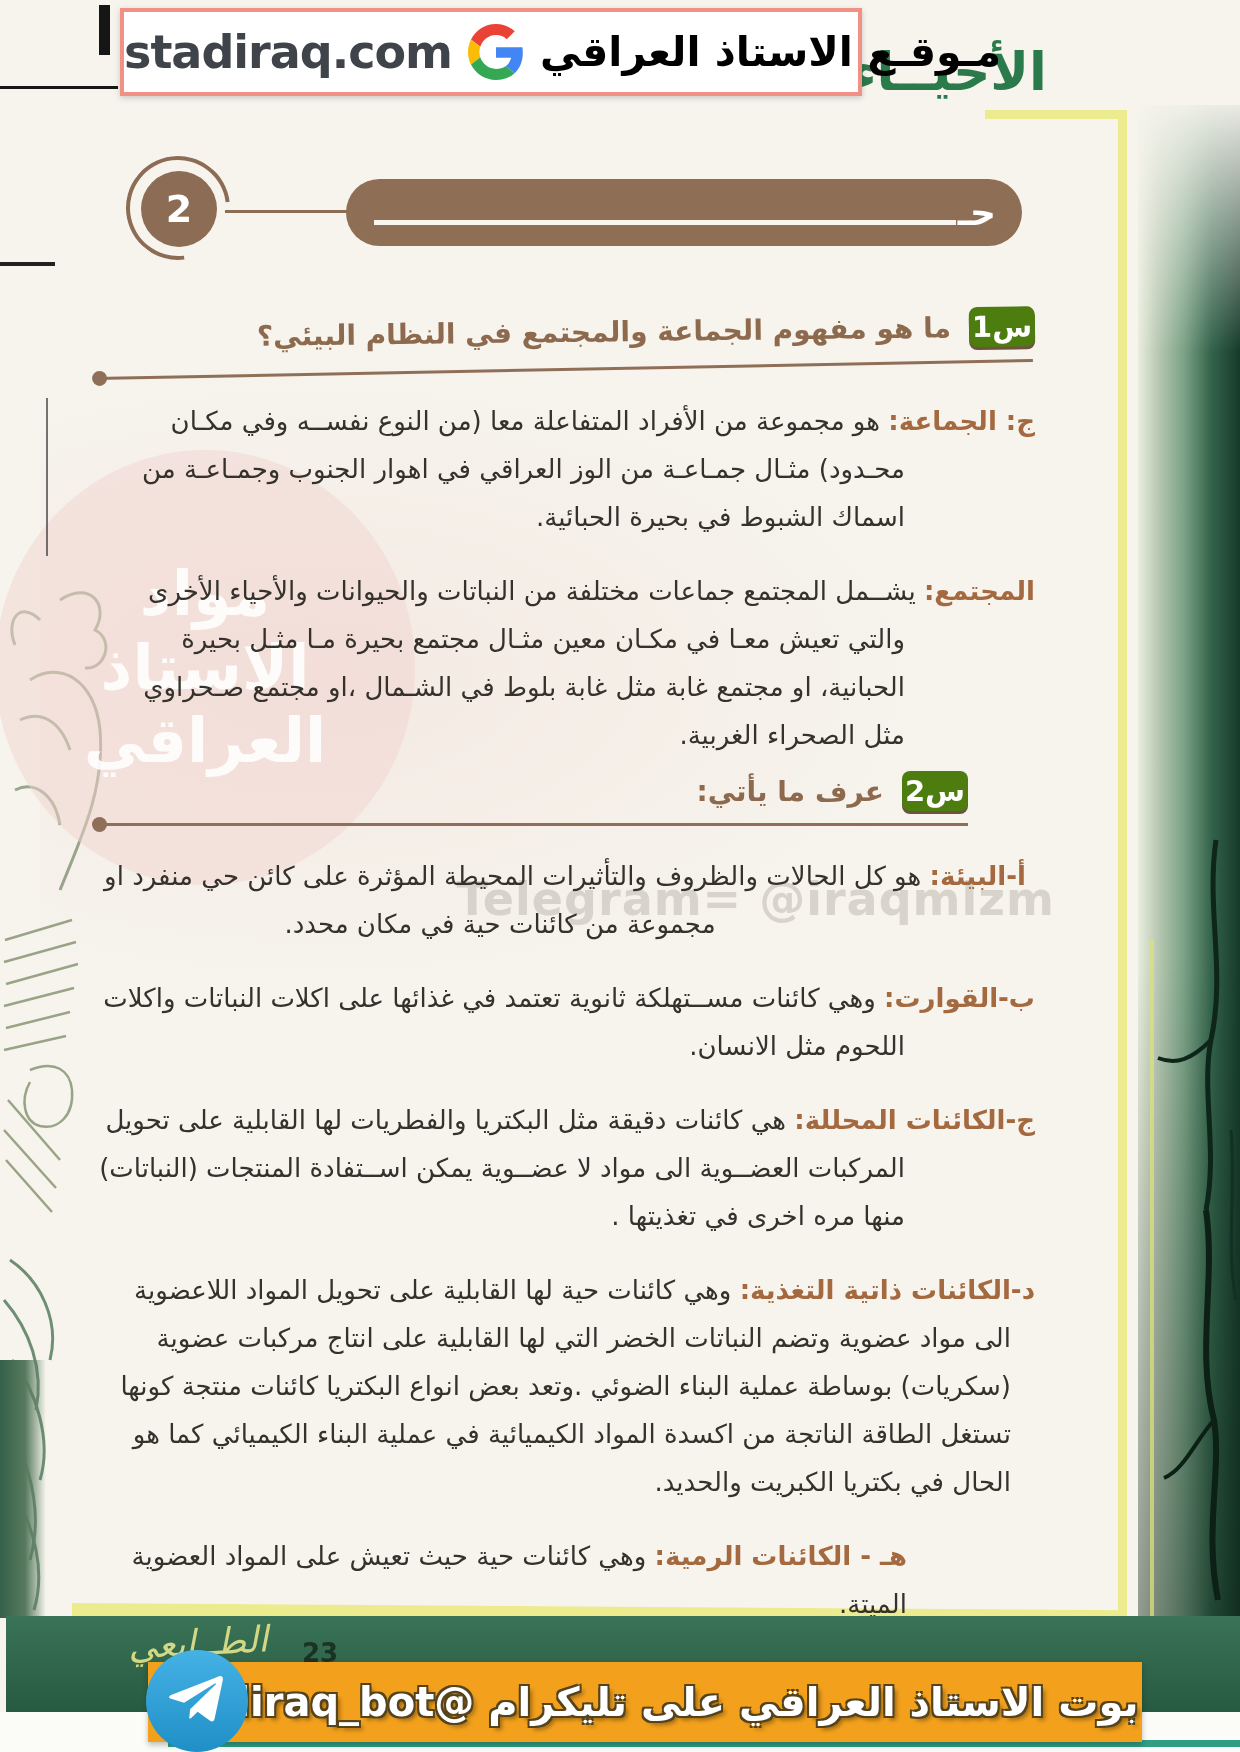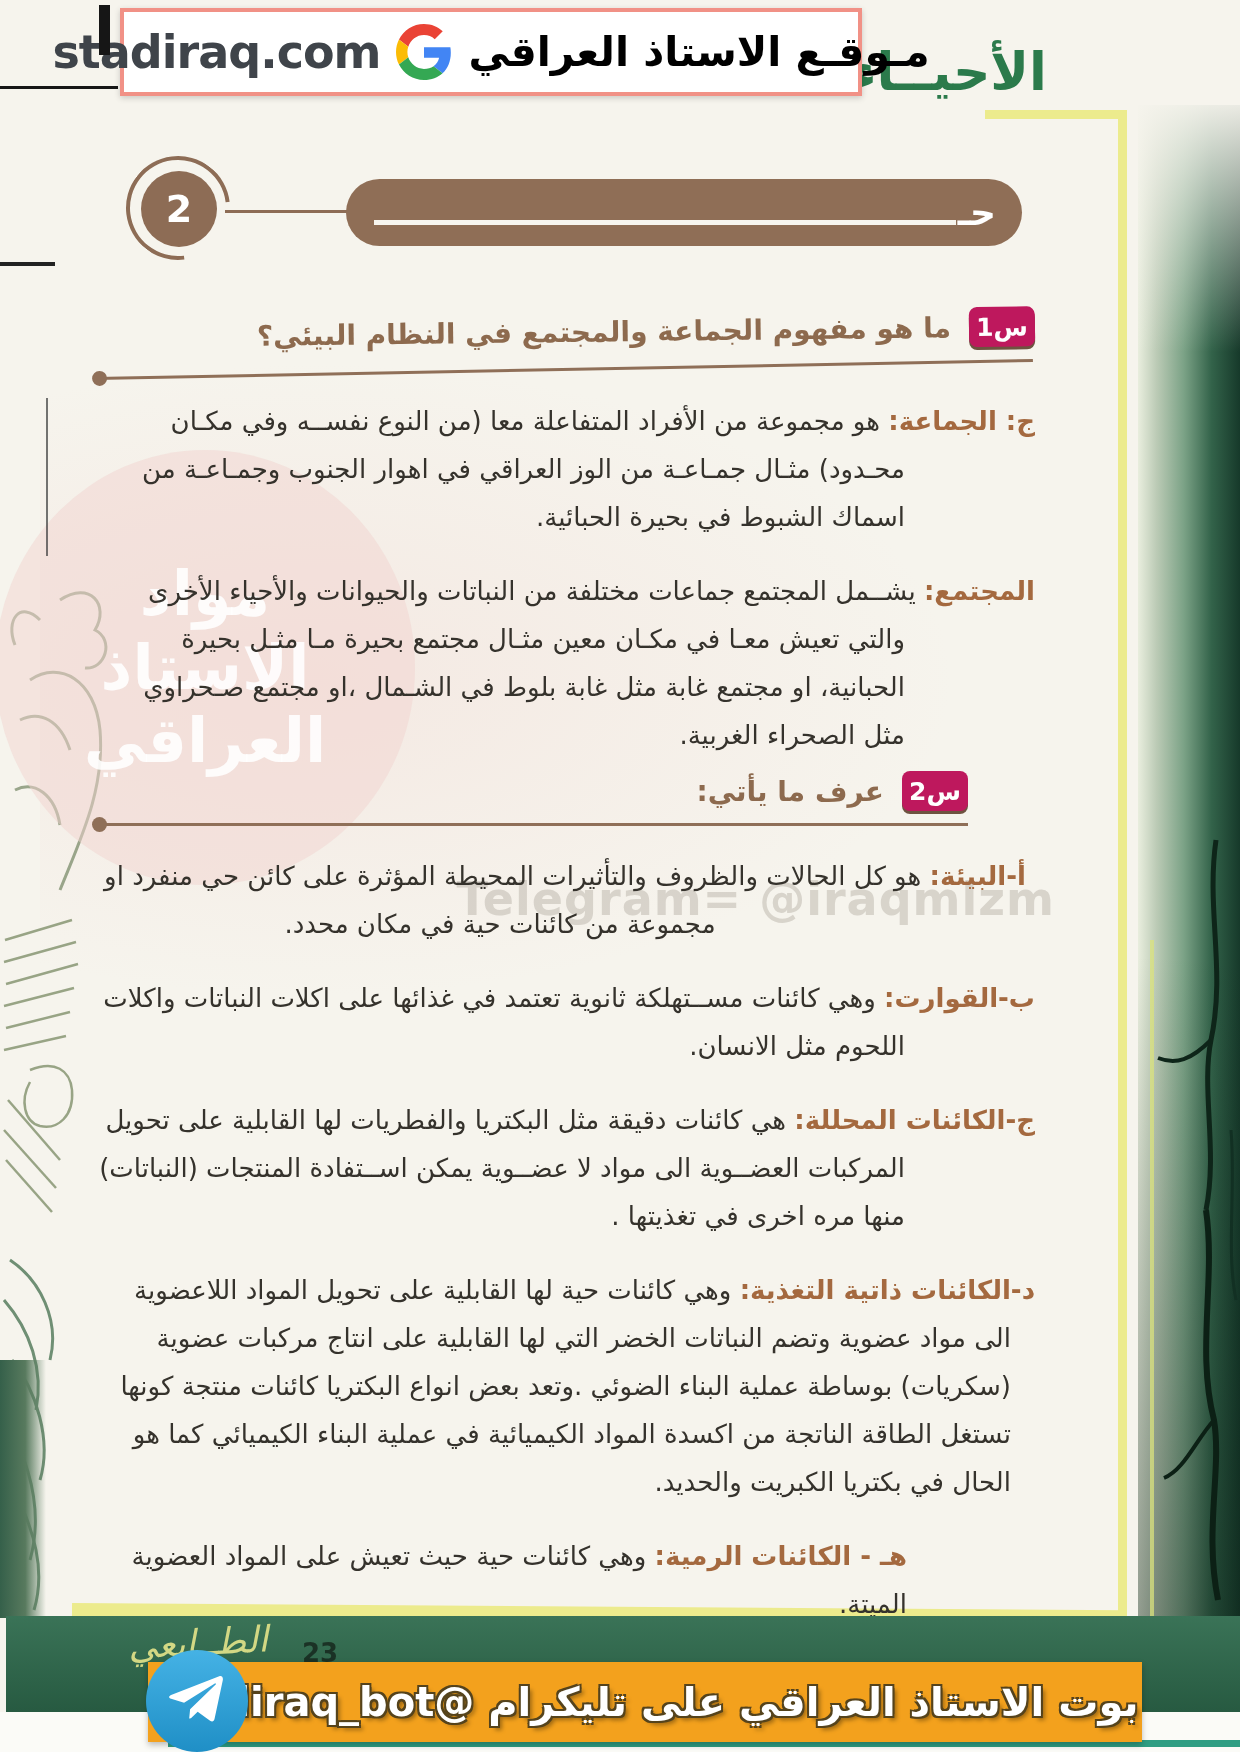--- a/index.html
+++ b/index.html
@@ -5,21 +5,21 @@
   html,body{margin:0;padding:0;}
   body{font-family:"DejaVu Sans",sans-serif;}
   .canvas{position:relative;width:1240px;height:1752px;background:#f6f4ed;overflow:hidden;}
 
   
   .blush{position:absolute;left:40px;top:360px;width:920px;height:640px;z-index:0;
          background:radial-gradient(ellipse at 30% 50%, rgba(240,205,200,0.28), rgba(240,205,200,0) 70%);}
 
   
   .site-banner{position:absolute;left:120px;top:8px;width:742px;height:88px;background:#fff;
-    border:4px solid #f19186;box-sizing:border-box;display:flex;align-items:center;justify-content:center;
+    border:4px solid #f19186;box-sizing:border-box;display:flex;align-items:center;
     gap:16px;z-index:6;box-shadow:0 2px 6px rgba(0,0,0,.18);}
   .site-url{font-size:46px;font-weight:bold;color:#3f444a;letter-spacing:-1px;}
   .google-icon{width:56px;height:56px;flex:0 0 auto;}
   .site-ar{font-size:41px;font-weight:bold;color:#000000;direction:rtl;white-space:nowrap;}
 
   .subject{position:absolute;left:850px;top:42px;font-size:52px;font-weight:bold;color:#2b7a4b;
     direction:rtl;z-index:5;}
 
   
   .mark-h{position:absolute;left:0;top:86px;width:118px;height:3px;background:#161616;z-index:6;}
@@ -62,21 +62,21 @@
   .connector{position:absolute;left:225px;top:210px;width:124px;height:3px;background:#8d6c55;z-index:3;}
   .hbar{position:absolute;left:346px;top:179px;width:676px;height:67px;background:#8f6e56;border-radius:34px;
     display:flex;direction:rtl;align-items:center;padding:0 26px;box-sizing:border-box;z-index:4;}
   .hbar .head{color:#fff;font-weight:bold;font-size:36px;}
   .hbar .kash{flex:1;height:5px;background:#f7f5ee;transform:translateY(10px);margin:0 2px;}
   .hbar .rest{color:#fff;font-weight:bold;font-size:33px;white-space:nowrap;}
 
   
   .content{position:absolute;left:95px;top:312px;width:940px;z-index:3;}
   .qrow{display:flex;direction:rtl;align-items:center;gap:18px;}
-  .badge{background:#be185d;color:#fff;font-weight:bold;font-size:25px;width:66px;height:40px;border-radius:8px;
+  .badge{background:#4d7c0f;color:#fff;font-weight:bold;font-size:29px;width:66px;height:40px;border-radius:8px;
     display:flex;align-items:center;justify-content:center;box-shadow:0 3px 0 #6e5340;flex:0 0 auto;}
   .qtext{color:#8d6a4e;font-weight:bold;font-size:28px;}
   .divider{height:3px;background:#8f6f58;position:relative;}
   .divider::before{content:"";position:absolute;left:-3px;top:-6px;width:15px;height:15px;border-radius:50%;background:#8f6f58;}
   #q1row{margin-bottom:16px;transform:rotate(-0.7deg);}
   #div1{width:938px;margin-bottom:20px;transform:rotate(-1.1deg);}
   #q2row{width:873px;margin-bottom:12px;}
   #div2{width:873px;margin-bottom:16px;}
   .para{direction:rtl;text-align:right;font-size:26px;line-height:48px;color:#35322c;}
   .para .lbl{color:#a4693f;font-weight:bold;margin-top:30px;}

